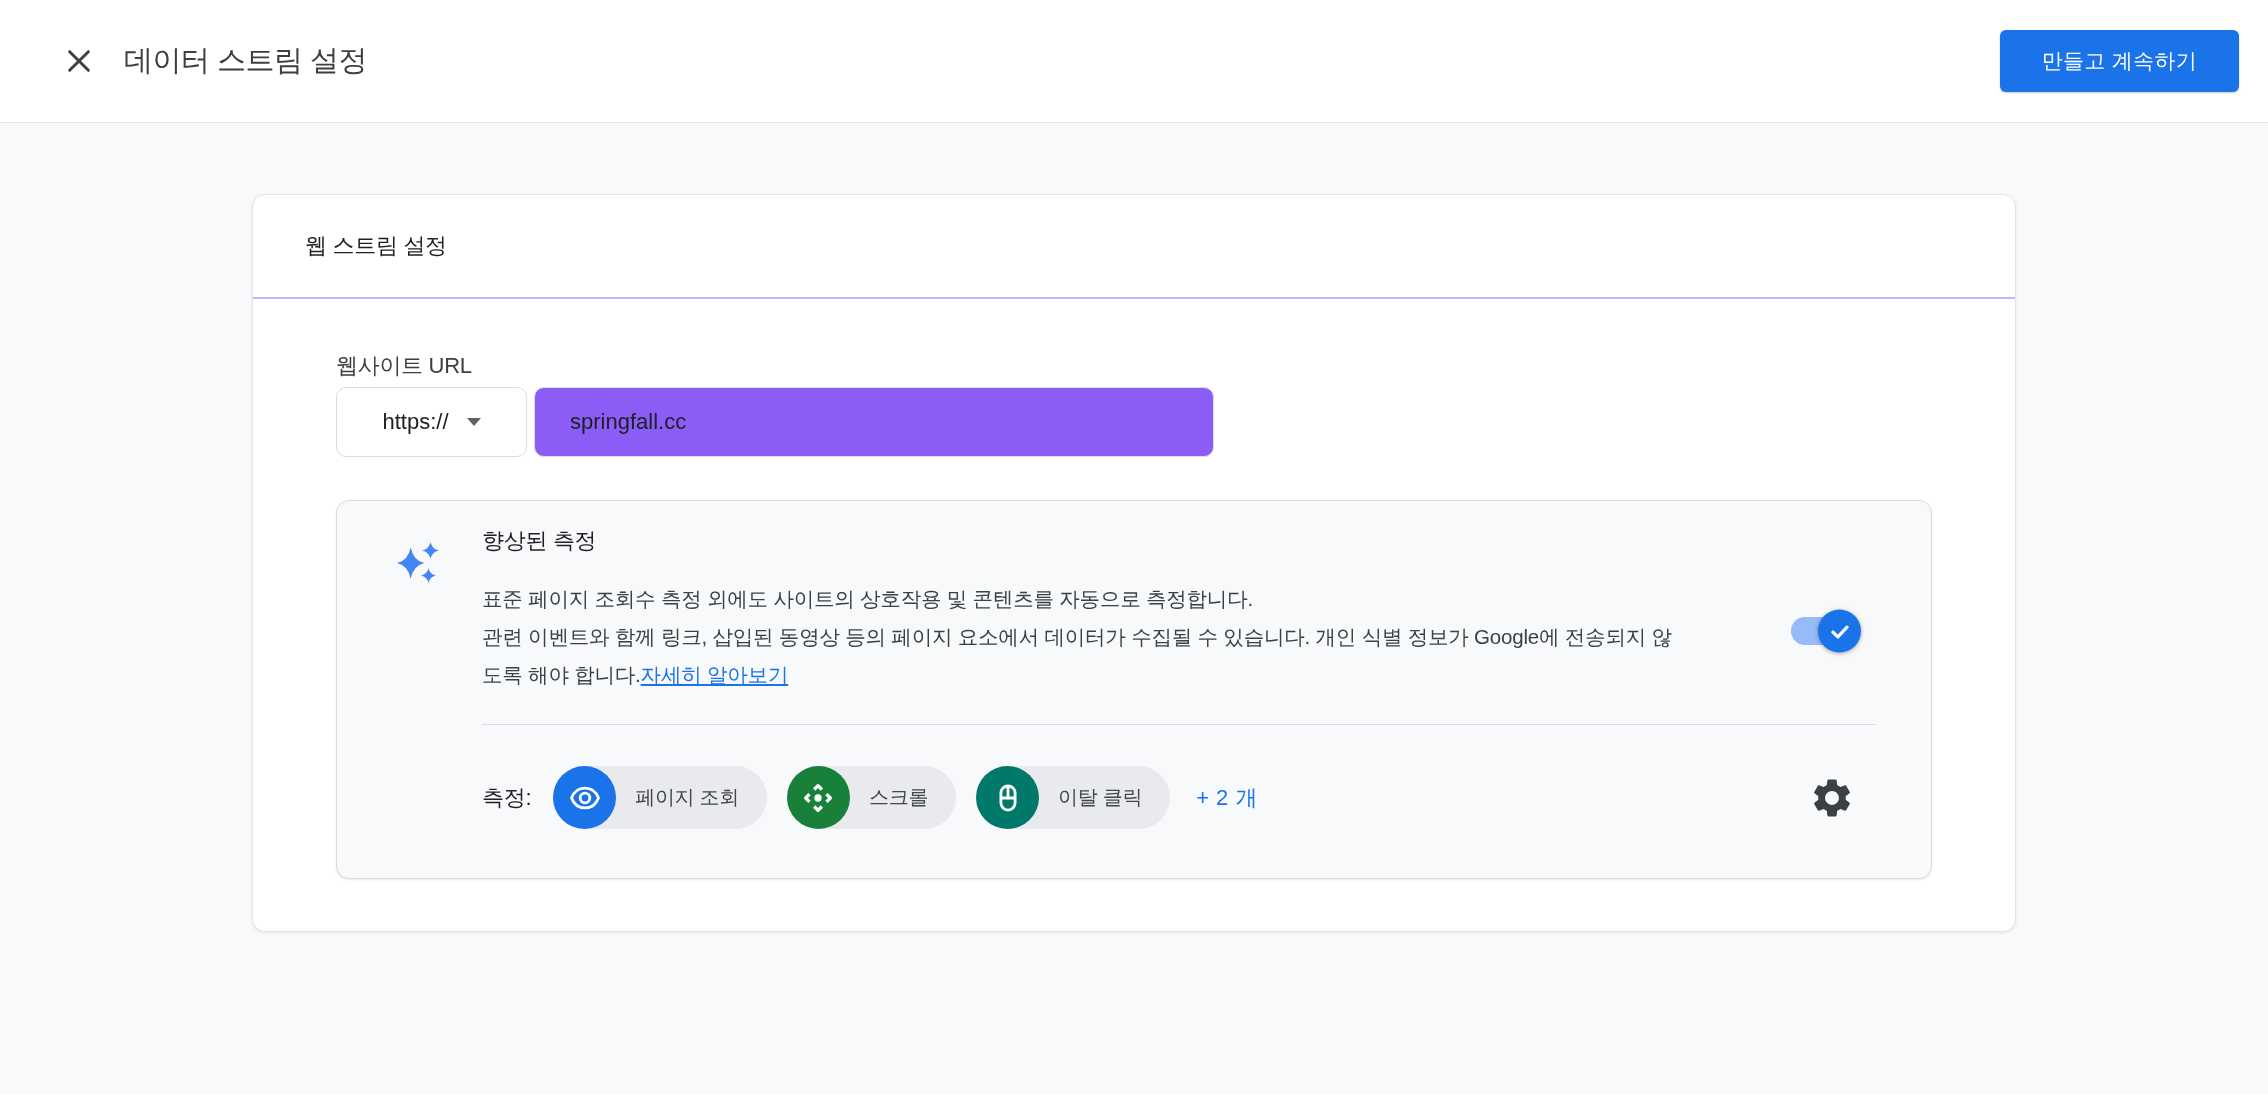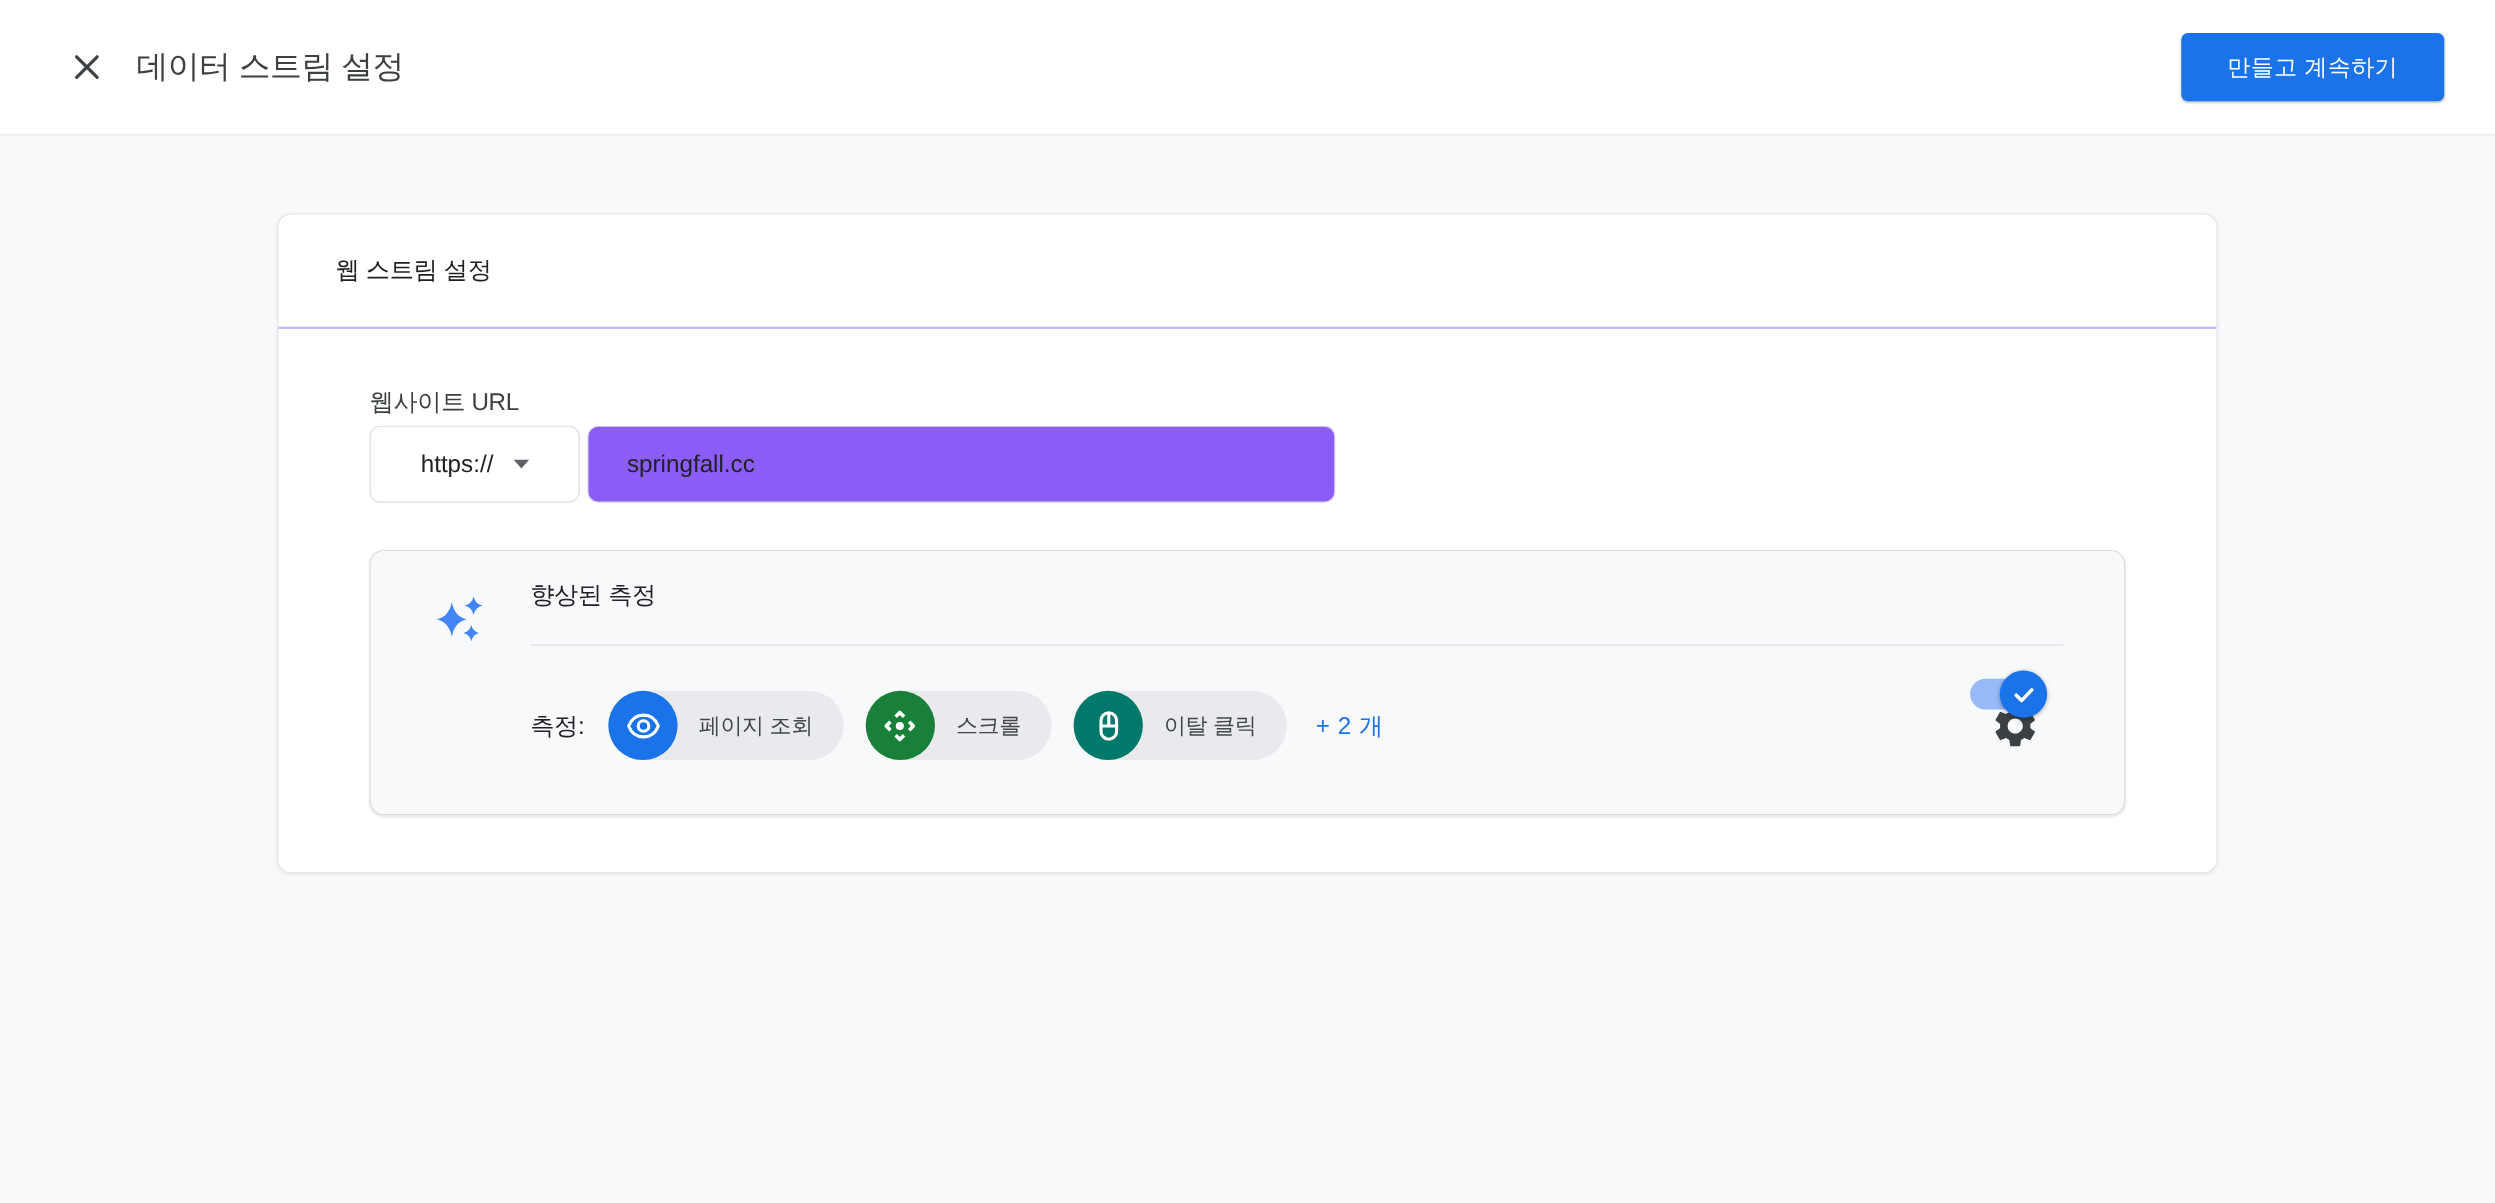--- a/index.html
+++ b/index.html
@@ -1,21 +1,21 @@
 <!DOCTYPE html>
 <html><head>
 <meta charset="utf-8">
 <style>
   * { margin:0; padding:0; box-sizing:border-box; }
   html,body { width:2268px; height:1094px; overflow:hidden; }
   body { background:#f8f9fa; font-family:"Liberation Sans", sans-serif; color:#3c4043; }
 
   
   .topbar { position:relative; height:123px; background:#ffffff; border-bottom:1px solid #e4e6e9;
-            display:flex; align-items:center; padding:0 46px 0 62px; }
+            display:flex; align-items:center; padding:0 29px 0 62px; }
   .close-btn { width:34px; height:34px; display:flex; align-items:center; justify-content:center;
                cursor:pointer; background:none; border:none; }
   .topbar-title { font-size:29px; color:#3c4043; margin-left:28px; letter-spacing:-0.5px; }
   .topbar-spacer { flex:1; }
   .create-btn { height:62px; padding:0 42px; background:#1a73e8; color:#ffffff; border:none;
                 border-radius:6px; font-size:21px; font-weight:500; letter-spacing:0.3px;
                 cursor:pointer; font-family:inherit; box-shadow:0 1px 2px rgba(60,64,67,.3); }
 
   
   .card { width:1764px; margin:71px auto 0; background:#ffffff; border:1px solid #e3e4e7;
@@ -139,20 +139,27 @@
             <path d="M16 9 Q18.5 21.5 29 24 Q18.5 26.5 16 39 Q13.5 26.5 3 24 Q13.5 21.5 16 9 Z"></path>
             <path d="M35 4 Q36.5 10.5 43 12 Q36.5 13.5 35 20 Q33.5 13.5 27 12 Q33.5 10.5 35 4 Z"></path>
             <path d="M33 29 Q34.3 34.7 40 36 Q34.3 37.3 33 43 Q31.7 37.3 26 36 Q31.7 34.7 33 29 Z"></path>
           </svg>
         </div>
 
         <div class="panel-content">
 
           <div class="panel-title">향상된 측정</div>
 
+          <div class="panel-desc">
+            <span class="desc-line">표준 페이지 조회수 측정 외에도 사이트의 상호작용 및 콘텐츠를 자동으로 측정합니다.</span>
+            <span class="desc-line">관련 이벤트와 함께 링크, 삽입된 동영상 등의 페이지 요소에서 데이터가 수집될 수 있습니다. 개인 식별 정보가 Google에 전송되지 않</span>
+            <span class="desc-line">
+              <span class="desc-line-inline">도록 해야 합니다.</span><a class="learn-more">자세히 알아보기</a>
+            </span>
+          </div>
 
           <div class="panel-divider"></div>
 
           <div class="measure-row">
             <span class="measure-label">측정:</span>
 
             <div class="chip">
               <span class="chip-circle chip-circle-blue">
                 <svg width="34" height="34" viewBox="0 0 24 24" fill="none">
                   <path d="M2.5 12 C4.2 7.4 7.8 5 12 5 C16.2 5 19.8 7.4 21.5 12 C19.8 16.6 16.2 19 12 19 C7.8 19 4.2 16.6 2.5 12 Z" stroke="#ffffff" stroke-width="2"></path>

